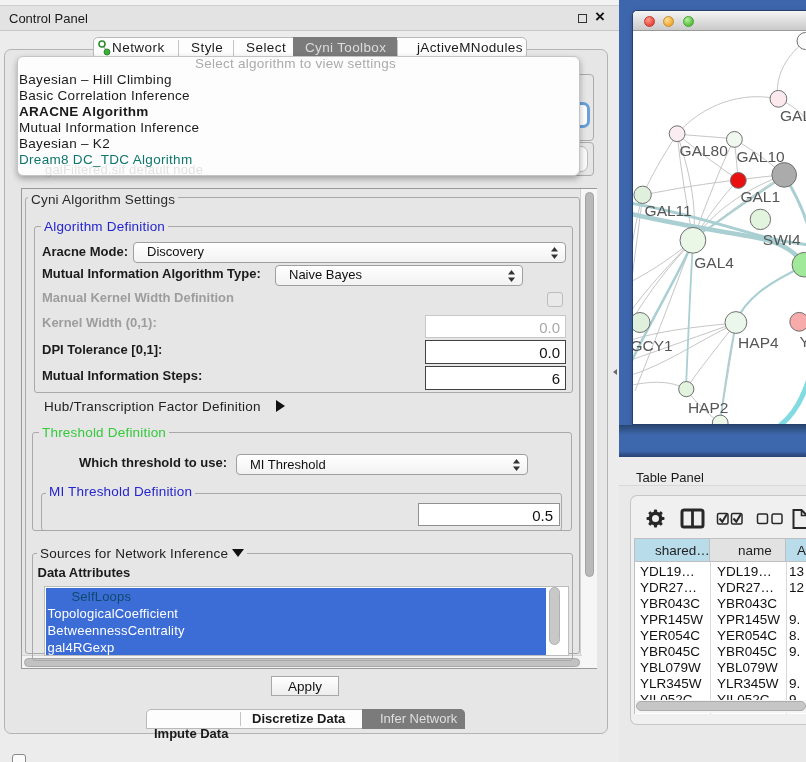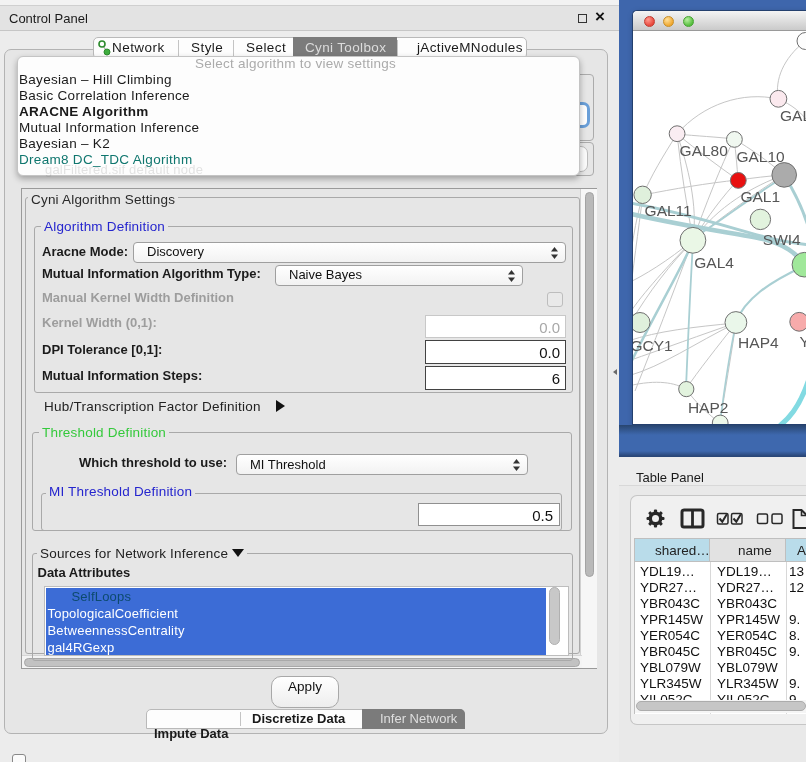--- a/index.html
+++ b/index.html
@@ -116,21 +116,21 @@
 <div class="lbl" style="left:37.5px;top:565px;">Data Attributes</div>
 
 <div class="abs" style="left:44px;top:586px;width:525px;height:70px;background:#fff;border:1px solid #BDBDBD;"></div>
 <div class="abs" style="left:45.5px;top:588px;width:500px;height:67px;background:#3C6CD6;"></div>
 <div class="abs" style="left:47.5px;top:589px;font-size:13px;letter-spacing:0.2px;color:#0c4a6e;margin-left:24px;">SelfLoops</div>
 <div class="abs" style="left:47.5px;top:606px;font-size:13px;letter-spacing:0.2px;color:#fff;">TopologicalCoefficient</div>
 <div class="abs" style="left:47.5px;top:623px;font-size:13px;letter-spacing:0.2px;color:#fff;">BetweennessCentrality</div>
 <div class="abs" style="left:47.5px;top:640px;font-size:13px;letter-spacing:0.2px;color:#fff;">gal4RGexp</div>
 <div class="abs" style="left:549px;top:587px;width:11px;height:58px;background:#C8C8C8;border:1px solid #B0B0B0;border-radius:6px;"></div>
 
-<div class="abs" style="left:271px;top:676px;width:68px;height:32px;background:linear-gradient(#ffffff,#EDEDED);border:1px solid #A8A8A8;border-radius:10px;font-size:13.5px;color:#111;text-align:center;padding-top:2px;">Apply</div>
+<div class="abs" style="left:271px;top:676px;width:68px;height:20px;background:linear-gradient(#ffffff,#EDEDED);border:1px solid #A8A8A8;border-radius:0;font-size:13.5px;color:#111;text-align:center;padding-top:2px;">Apply</div>
 
 <div class="abs" style="left:146px;top:709px;width:319px;height:20px;background:#FDFDFD;border:1px solid #B9B9B9;border-radius:5px 5px 0 0;"></div>
 <div class="abs" style="left:240px;top:712px;width:1px;height:14px;background:#C4C4C4;"></div>
 <div class="abs" style="left:362px;top:709px;width:103px;height:20px;background:#7B7B7B;border-radius:0 5px 0 0;"></div>
 <div class="abs" style="left:154px;top:726px;font-size:13px;font-weight:bold;color:#1a1a1a;">Impute Data</div>
 <div class="abs" style="left:252px;top:711px;font-size:13px;font-weight:bold;color:#1a1a1a;">Discretize Data</div>
 <div class="abs" style="left:380px;top:711px;font-size:13px;color:#DFDFDF;">Infer Network</div>
 
 <div class="abs" style="left:17px;top:56px;width:563px;height:120px;background:#FDFDFD;border:1px solid #C4C4C4;border-radius:6px;box-shadow:0 3px 6px rgba(0,0,0,0.3);"></div>
 <div class="abs" style="left:195px;top:56px;font-size:13.5px;letter-spacing:0.25px;color:#ABABAB;">Select algorithm to view settings</div>

